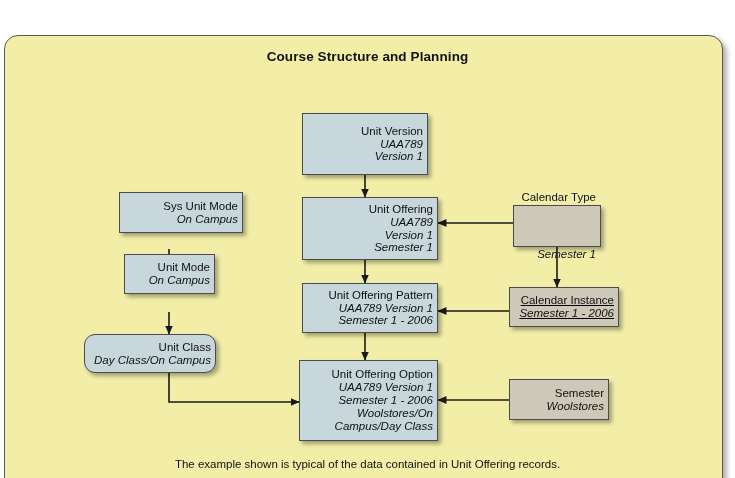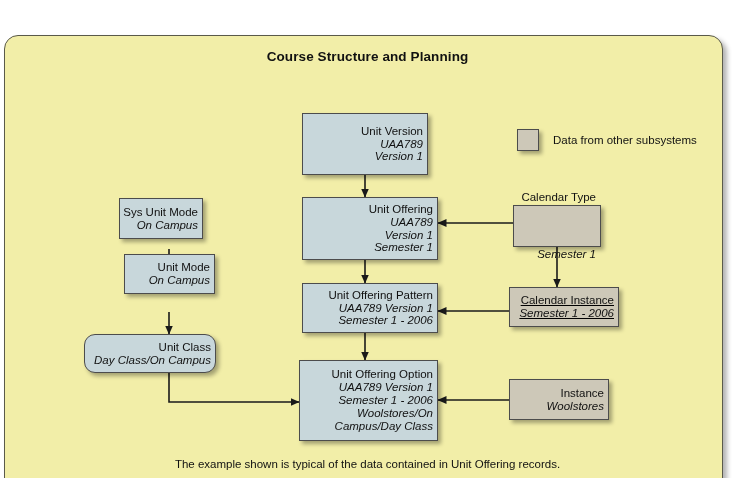--- a/index.html
+++ b/index.html
@@ -164,24 +164,20 @@
       <line x1="557" y1="216" x2="557" y2="256" marker-end="url(#arrowhead)"></line>
 
       <line x1="509" y1="280" x2="438" y2="280" marker-end="url(#arrowhead)"></line>
 
       <line x1="509" y1="369" x2="438" y2="369" marker-end="url(#arrowhead)"></line>
     </g>
   </svg>
 
   <div class="title-sub">Course Structure and Planning</div>
 
-  <div id="legend">
-    <div class="swatch"></div>
-    <div class="legend-text">Data from other subsystems</div>
-  </div>
 
   <div class="ebox core" style="left:302px; top:82px; width:126px; height:62px;">
     <div class="ttl">Unit Version</div>
     <div class="val">UAA789</div>
     <div class="val">Version 1</div>
   </div>
 
   <div class="ebox core" style="left:302px; top:166px; width:136px; height:63px;">
     <div class="ttl">Unit Offering</div>
     <div class="val">UAA789</div>
@@ -196,21 +192,21 @@
   </div>
 
   <div class="ebox core" style="left:299px; top:329px; width:139px; height:81px;">
     <div class="ttl">Unit Offering Option</div>
     <div class="val">UAA789 Version 1</div>
     <div class="val">Semester 1 - 2006</div>
     <div class="val">Woolstores/On</div>
     <div class="val">Campus/Day Class</div>
   </div>
 
-  <div class="ebox core" style="left:119px; top:167px; width:84px; height:41px;">
+  <div class="ebox core" style="left:119px; top:161px; width:124px; height:41px;">
     <div class="ttl">Sys Unit Mode</div>
     <div class="val">On Campus</div>
   </div>
 
   <div class="ebox core" style="left:124px; top:223px; width:91px; height:40px;">
     <div class="ttl">Unit Mode</div>
     <div class="val">On Campus</div>
   </div>
 
   <div class="ebox core" style="left:84px; top:303px; width:132px; height:39px;border-radius:11px;">
@@ -222,19 +218,19 @@
     <div class="ttl">Calendar Type</div>
     <div class="val">Semester 1</div>
   </div>
 
   <div class="ebox extern" style="left:509px; top:256px; width:110px; height:40px;text-decoration:underline;">
     <div class="ttl">Calendar Instance</div>
     <div class="val">Semester 1 - 2006</div>
   </div>
 
   <div class="ebox extern" style="left:509px; top:348px; width:100px; height:41px;">
-    <div class="ttl">Instance</div>
+    <div class="ttl">Semester</div>
     <div class="val">Woolstores</div>
   </div>
 
   <div class="footnote">The example shown is typical of the data contained in Unit Offering records.</div>
 
 </div>
 
 </body></html>

